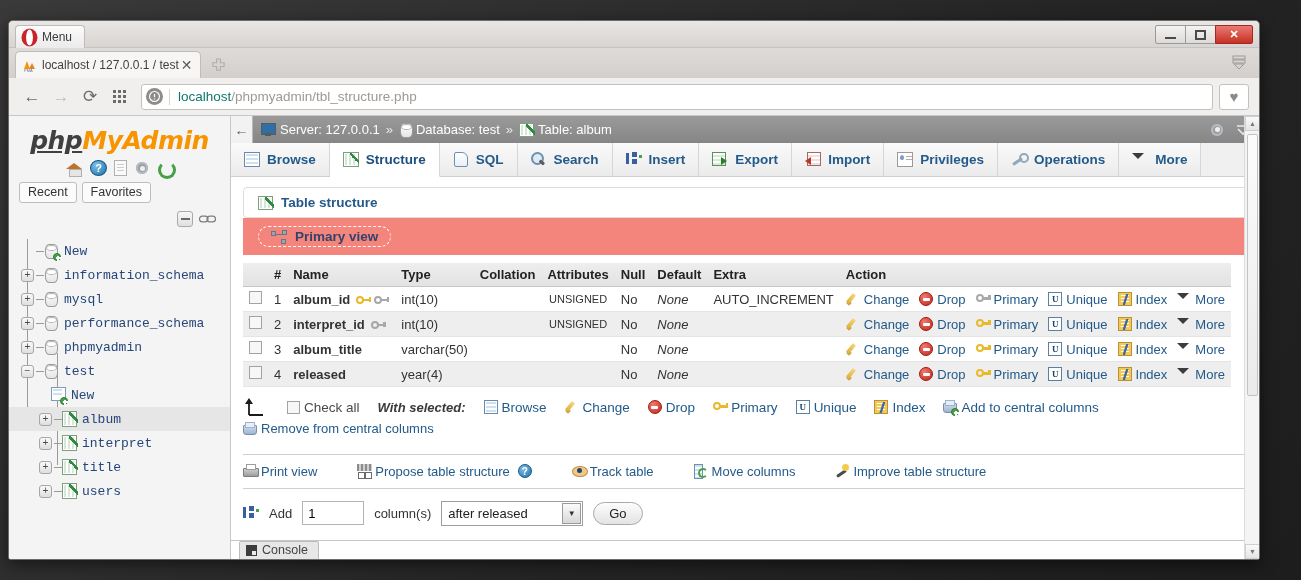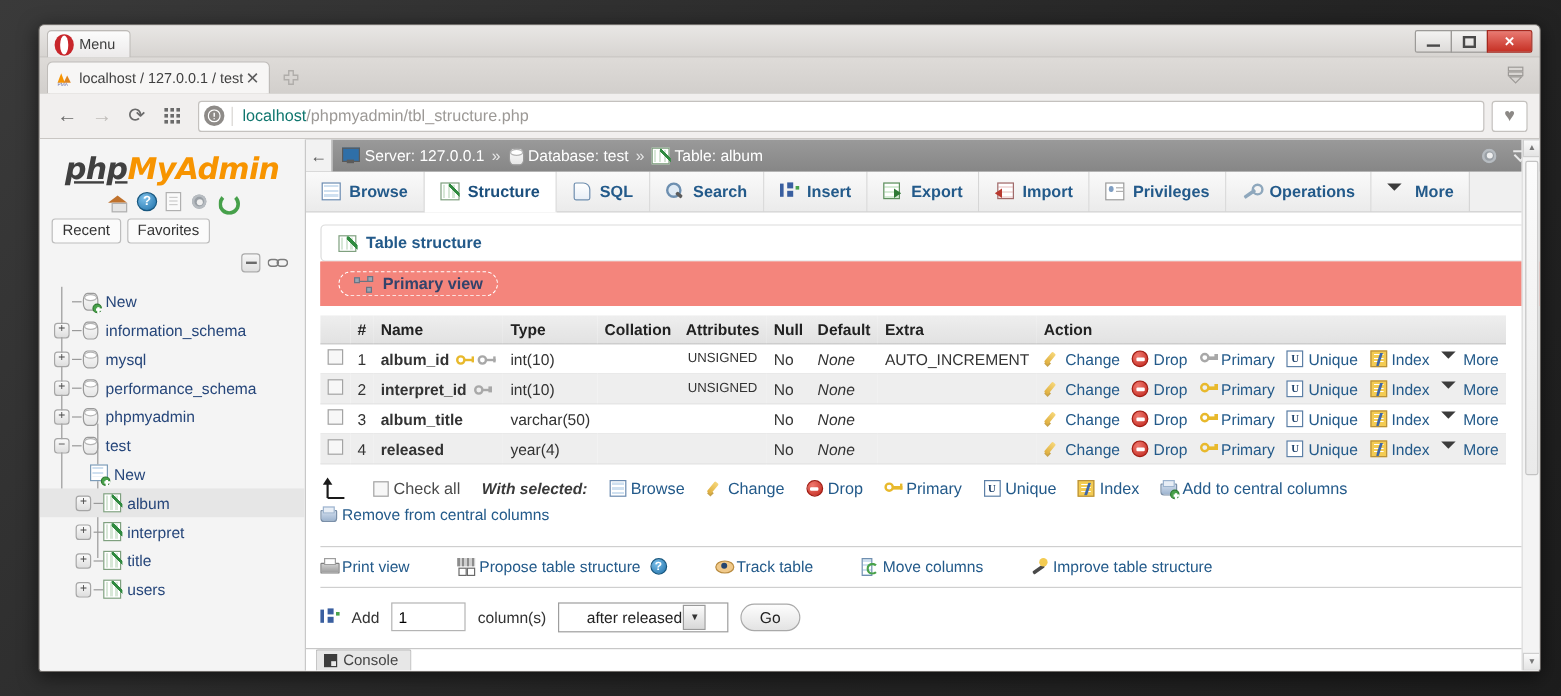--- a/index.html
+++ b/index.html
@@ -12,21 +12,21 @@
   }
 
   
   #desktop {
     position:absolute; inset:0;
     background:linear-gradient(135deg,#3a3a3a 0%, #242424 60%, #1d1d1d 100%);
   }
 
   
   #browser-window {
-    position:absolute; left:32px; top:20px;
+    position:absolute; left:8px; top:20px;
     width:1252px; height:540px;
     background:#d9d6d3;
     border:1px solid #6e6b68;
     border-radius:5px 5px 3px 3px;
     box-shadow:0 4px 16px rgba(0,0,0,.55);
     overflow:hidden;
     display:flex; flex-direction:column;
   }
 
   
@@ -187,21 +187,21 @@
   .tnode .expander {
     width:13px; height:13px; border:1px solid #a6a6a6; border-radius:3px;
     background:linear-gradient(#fafafa,#dedede);
     display:flex; align-items:center; justify-content:center;
     font-size:10px; line-height:1; color:#4a4a4a; flex:0 0 auto;
     margin-right:2px;
   }
   .tnode .expander.none { border:none; background:none; }
   .tnode .dash { width:8px; height:0; border-bottom:1px solid #9a9a9a; flex:0 0 auto; }
   .tnode .ic { width:15px; height:16px; flex:0 0 auto; margin-right:5px; position:relative; }
-  .tnode .lbl { color:#26467a; white-space:nowrap; }
+  .tnode .lbl { color:#26467a; white-space:nowrap;font-family:Liberation Mono, monospace; }
   .tnode.lvl2 { padding-left:42px; }
   .tnode.lvl2b { padding-left:30px; }
   #tree-rail {
     position:absolute; left:18px; top:6px; width:1px; height:186px; background:#9a9a9a;
   }
   #tree-rail2 {
     position:absolute; left:48px; top:120px; width:1px; height:112px; background:#9a9a9a;
   }
 
   
@@ -303,21 +303,21 @@
   #addrow {
     display:flex; align-items:center; gap:10px; padding:12px 12px;
     font-size:13px; color:#333;
   }
   #add-count {
     width:62px; height:24px; border:1px solid #b4b4b4; background:#fff;
     font-size:13px; padding:0 5px; font-family:"Liberation Sans", sans-serif;
   }
   #add-pos {
     width:142px; height:25px; border:1px solid #9e9e9e; background:#fff;
-    display:flex; align-items:center; justify-content:center;
+    display:flex; align-items:center; justify-content:space-between;
     font-size:13px; padding:0 0 0 6px; color:#222;
   }
   #add-pos .arrow {
     width:19px; height:21px; margin:1px;
     border:1px solid #9a9a9a; background:linear-gradient(#fbfbfb,#d8d8d8);
     display:flex; align-items:center; justify-content:center; font-size:8px; color:#333;
   }
   #go-btn {
     border:1px solid #a9a9a9; border-radius:12px;
     background:linear-gradient(#fdfdfd,#e3e3e3);

